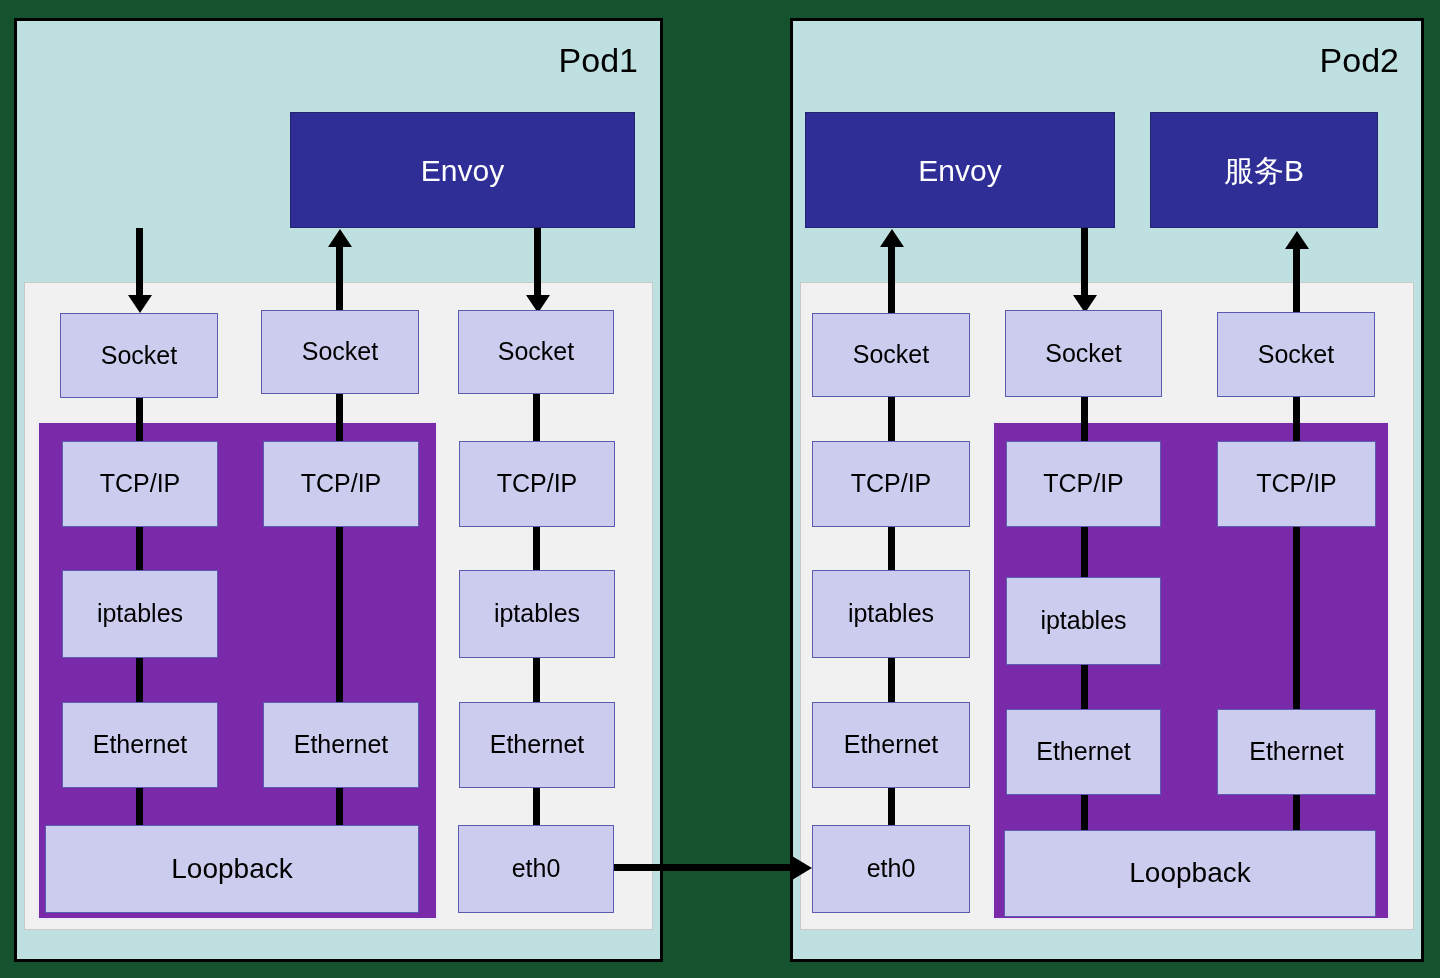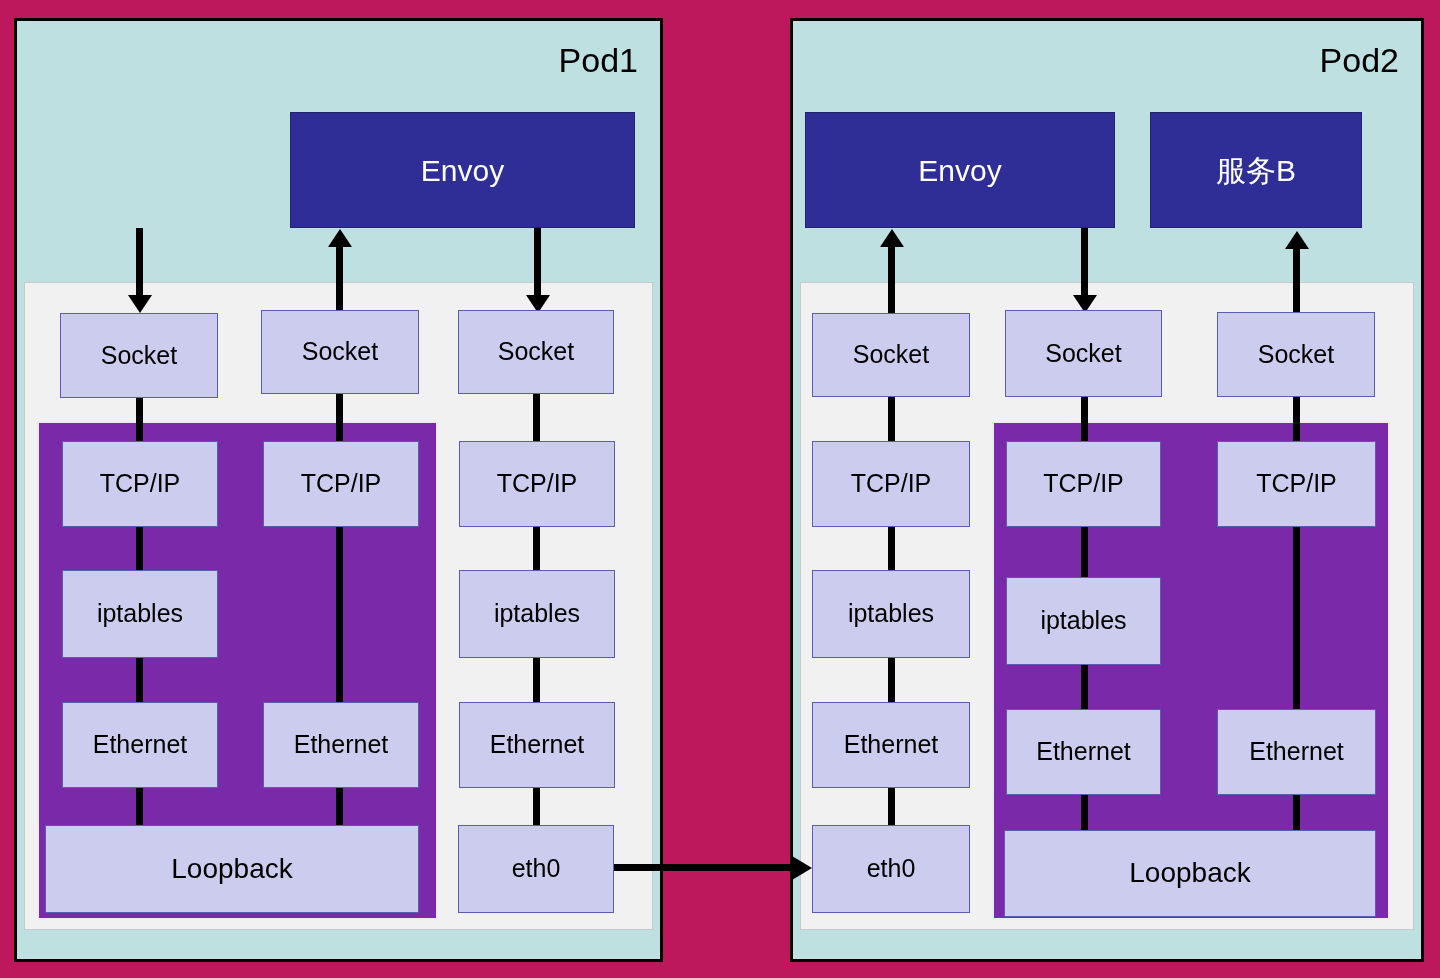--- a/index.html
+++ b/index.html
@@ -1,19 +1,19 @@
 <!DOCTYPE html>
 <html><head>
 <meta charset="utf-8">
 <style>
   html,body{margin:0;padding:0;background:#ffffff;}
   #root{
     position:relative;
     width:1440px;height:978px;
-    background:#be185d;
+    background:#14532d;
     font-family:"Liberation Sans","DejaVu Sans",sans-serif;
     overflow:hidden;
     text-decoration:underline;
   }
   
   .pod{
     position:absolute;
     background:#bfe0e1;
     border:3px solid #000000;
     box-sizing:border-box;
@@ -187,21 +187,21 @@
     <div class="pod-label">Pod2</div>
   </div>
 
   <div class="kernel" style="left:800px;top:282px;width:614px;height:648px;"></div>
 
   <div class="loopzone" style="left:992px;top:421px;width:398px;height:499px;"></div>
 
   <div class="app" style="left:805px;top:112px;width:310px;height:116px;">
     <span>Envoy</span>
   </div>
-  <div class="app" style="left:1150px;top:112px;width:212px;height:116px;">
+  <div class="app" style="left:1150px;top:112px;width:228px;height:116px;">
     <span>服务B</span>
   </div>
 
   <div class="arrow-up" style="left:888px;top:246px;height:68px;"></div>
   <div class="arrow-dn" style="left:1081px;top:228px;height:68px;"></div>
   <div class="arrow-up" style="left:1293px;top:248px;height:68px;"></div>
 
   <div class="node" style="left:812px;top:313px;width:158px;height:84px;">
     <span>Socket</span>
   </div>

